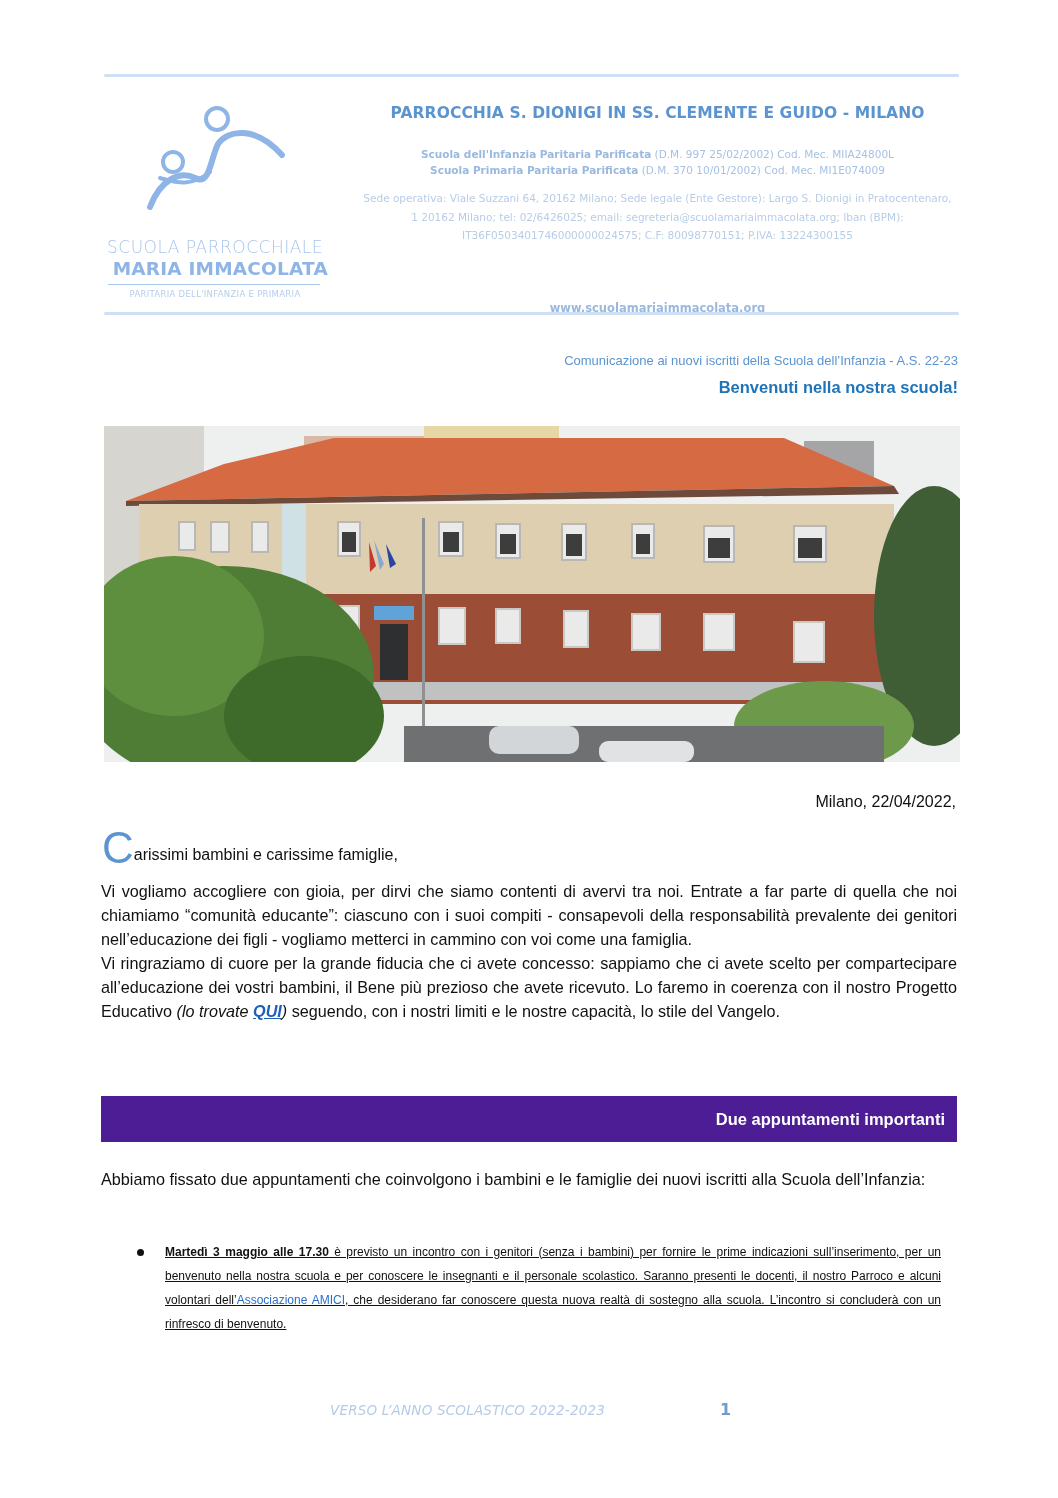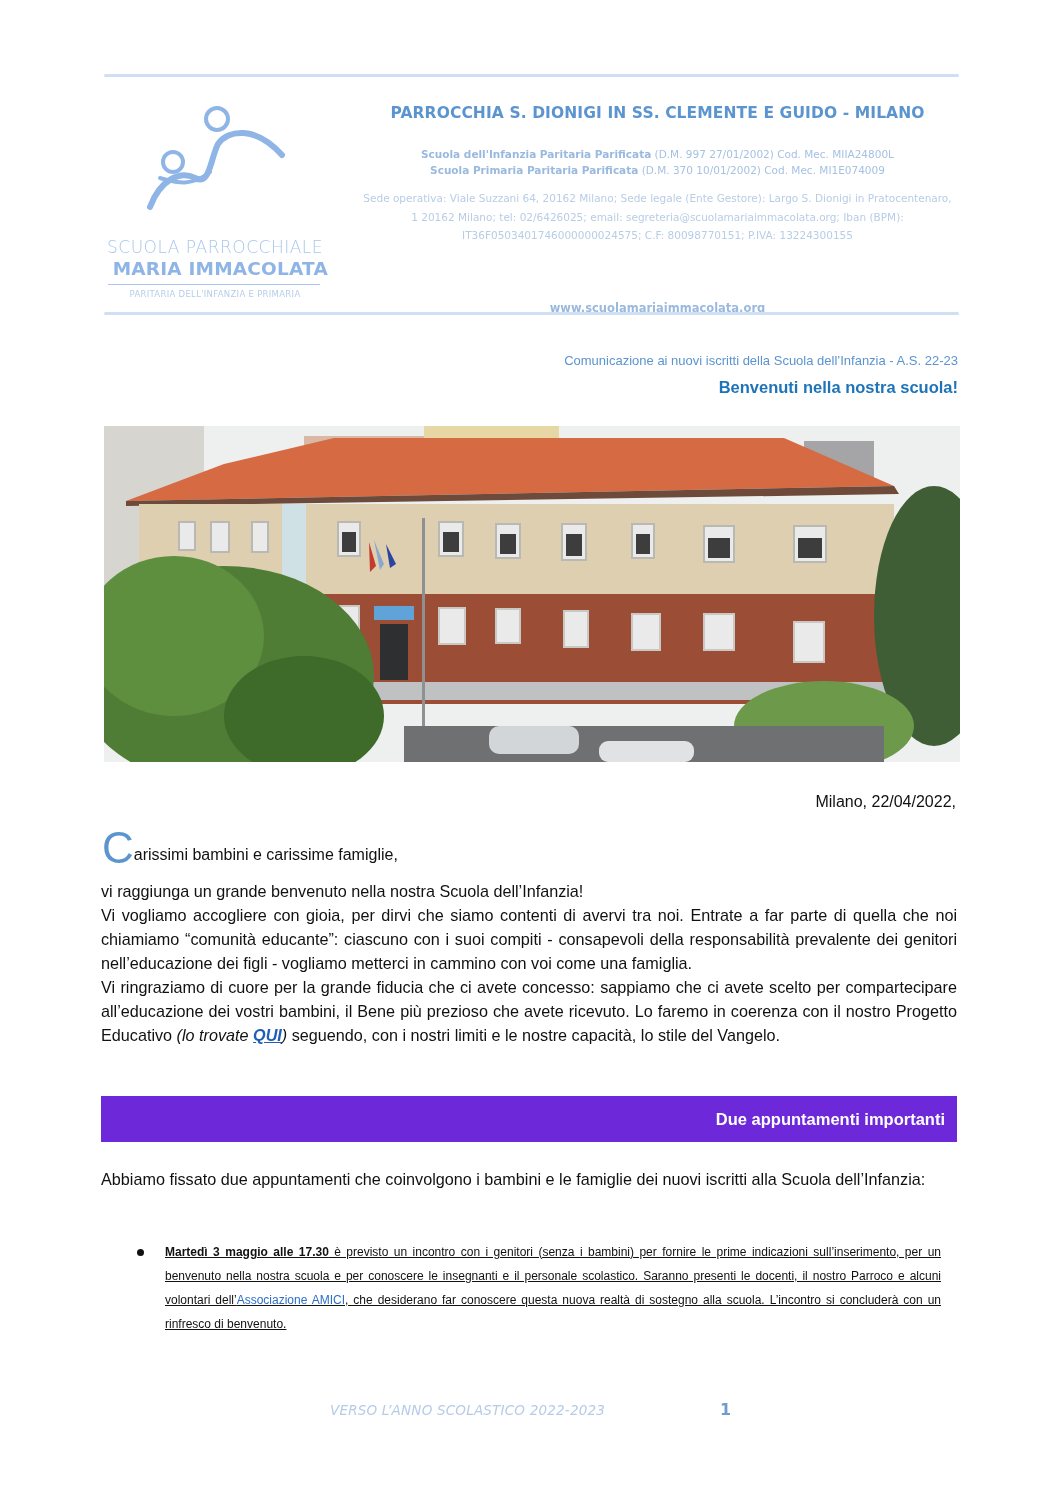--- a/index.html
+++ b/index.html
@@ -40,21 +40,21 @@
   .photo { position: absolute; left: 104px; top: 426px; width: 856px; height: 336px; overflow: hidden; background: #e9ecee; }
 
   
   .date { position: absolute; right: 102px; top: 793px; font-size: 16px; color: #111; }
   .salutation { position: absolute; left: 102px; top: 828px; font-size: 16px; }
   .salutation .dropcap { font-size: 44px; color: #5b94cf; line-height: 40px; vertical-align: -3px; font-weight: 300; }
   .para { position: absolute; left: 101px; width: 856px; font-size: 16.2px; line-height: 24px; text-align: justify; color: #111; }
   .p1 { top: 879px; }
   .link-qui { color: #1f5fb8; font-weight: bold; font-style: italic; text-decoration: underline; }
 
-  .band { position: absolute; left: 101px; top: 1096px; width: 856px; height: 46px; background: #6d28d9;
+  .band { position: absolute; left: 101px; top: 1096px; width: 856px; height: 46px; background: #4c1d95;
     text-align: right; padding-right: 12px; font-size: 16.5px; font-weight: bold; color: #ffffff; line-height: 46px; }
 
   .intro { position: absolute; left: 101px; top: 1167px; width: 840px; font-size: 16.2px; line-height: 24px; text-align: justify; }
 
   .bullet-list { position: absolute; left: 101px; top: 1240px; width: 840px; list-style: none; }
   .bullet-item { position: relative; padding-left: 64px; font-size: 12px; line-height: 24px; text-align: justify; text-decoration: underline; }
   .bullet-dot { position: absolute; left: 36px; top: 9px; width: 7px; height: 7px; border-radius: 50%; background: #111; }
   .bullet-item b { font-weight: bold; }
   .underline { text-decoration: underline; }
   .amici { color: #2a6fc7; }
@@ -77,21 +77,21 @@
   </svg>
   <div class="logo-line1">SCUOLA PARROCCHIALE</div>
   <div class="logo-line2">MARIA IMMACOLATA</div>
   <div class="logo-underline"></div>
   <div class="logo-line3">PARITARIA DELL'INFANZIA E PRIMARIA</div>
 </div>
 
 <div class="hdr hdr-title">PARROCCHIA S. DIONIGI IN SS. CLEMENTE E GUIDO - MILANO</div>
 <div class="hdr hdr-school hdr-s1">
   <b>Scuola dell'Infanzia Paritaria Parificata</b>
-  <span>(D.M. 997 27/01/2002) Cod. Mec. MIIA24800L</span>
+  <span>(D.M. 997 25/02/2002) Cod. Mec. MIIA24800L</span>
 </div>
 <div class="hdr hdr-school hdr-s2">
   <b>Scuola Primaria Paritaria Parificata</b>
   <span>(D.M. 370 10/01/2002) Cod. Mec.  MI1E074009</span>
 </div>
 <div class="hdr hdr-info">Sede operativa: Viale Suzzani 64, 20162 Milano; Sede legale (Ente Gestore): Largo S. Dionigi in Pratocentenaro, 1 20162 Milano; tel: 02/6426025; email: segreteria@scuolamariaimmacolata.org; Iban (BPM): IT36F0503401746000000024575; C.F: 80098770151; P.IVA: 13224300155</div>
 <div class="hdr hdr-web">
   <a>www.scuolamariaimmacolata.org</a>
 </div>
 
@@ -172,21 +172,20 @@
   </svg>
 </div>
 
 <div class="date">Milano, 22/04/2022,</div>
 
 <div class="salutation">
   <span class="dropcap">C</span><span>arissimi bambini e carissime famiglie,</span>
 </div>
 
 <div class="para p1">
-  <div style="text-align:left">vi raggiunga un grande benvenuto nella nostra Scuola dell’Infanzia!</div>
   <div>Vi vogliamo accogliere con gioia, per dirvi che siamo contenti di avervi tra noi. Entrate a far parte di quella che noi chiamiamo “comunità educante”: ciascuno con i suoi compiti - consapevoli della responsabilità prevalente dei genitori nell’educazione dei figli - vogliamo metterci in cammino con voi come una famiglia.</div>
   <div>
     <span>Vi ringraziamo di cuore per la grande fiducia che ci avete concesso: sappiamo che ci avete scelto per compartecipare all’educazione dei vostri bambini, il Bene più prezioso che avete ricevuto. Lo faremo in coerenza con il nostro Progetto Educativo </span><i><span>(lo trovate </span><a class="link-qui">QUI</a><span>)</span></i><span> seguendo, con i nostri limiti e le nostre capacità, lo stile del Vangelo.</span>
   </div>
 </div>
 
 <div class="band">Due appuntamenti importanti</div>
 
 <div class="intro">Abbiamo fissato due appuntamenti che coinvolgono i bambini e le famiglie dei nuovi iscritti alla Scuola dell’Infanzia:</div>
 

